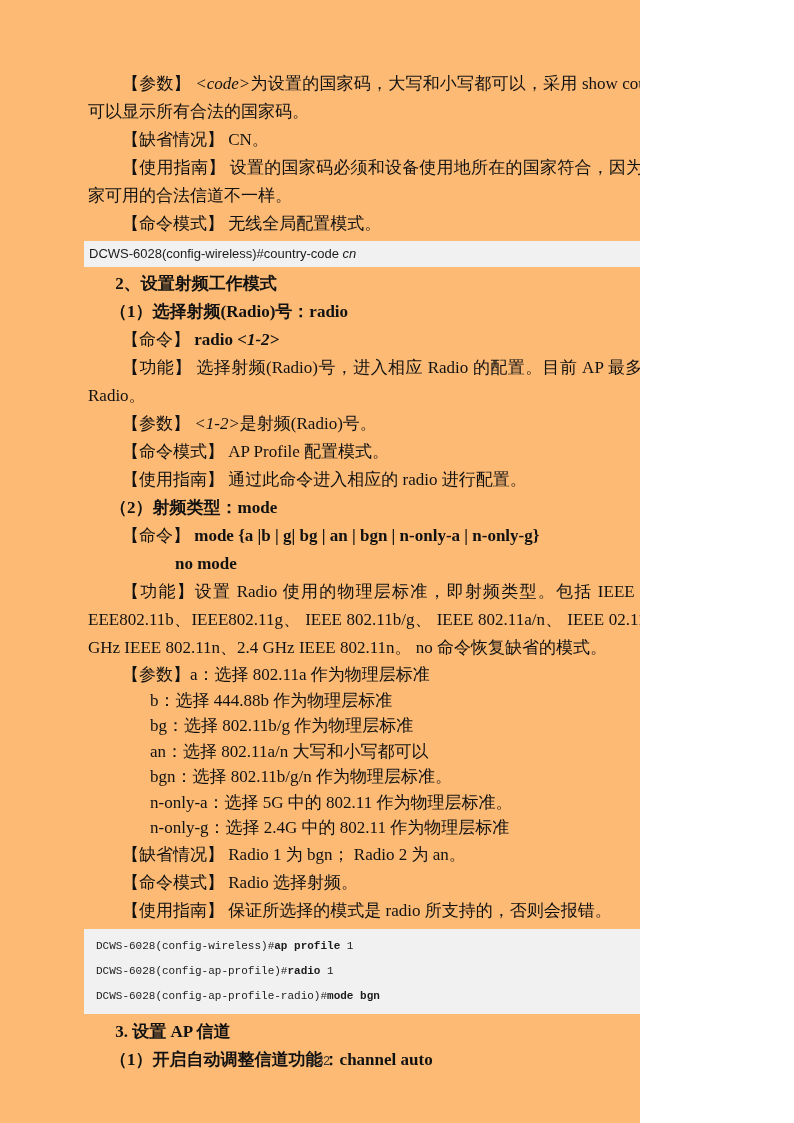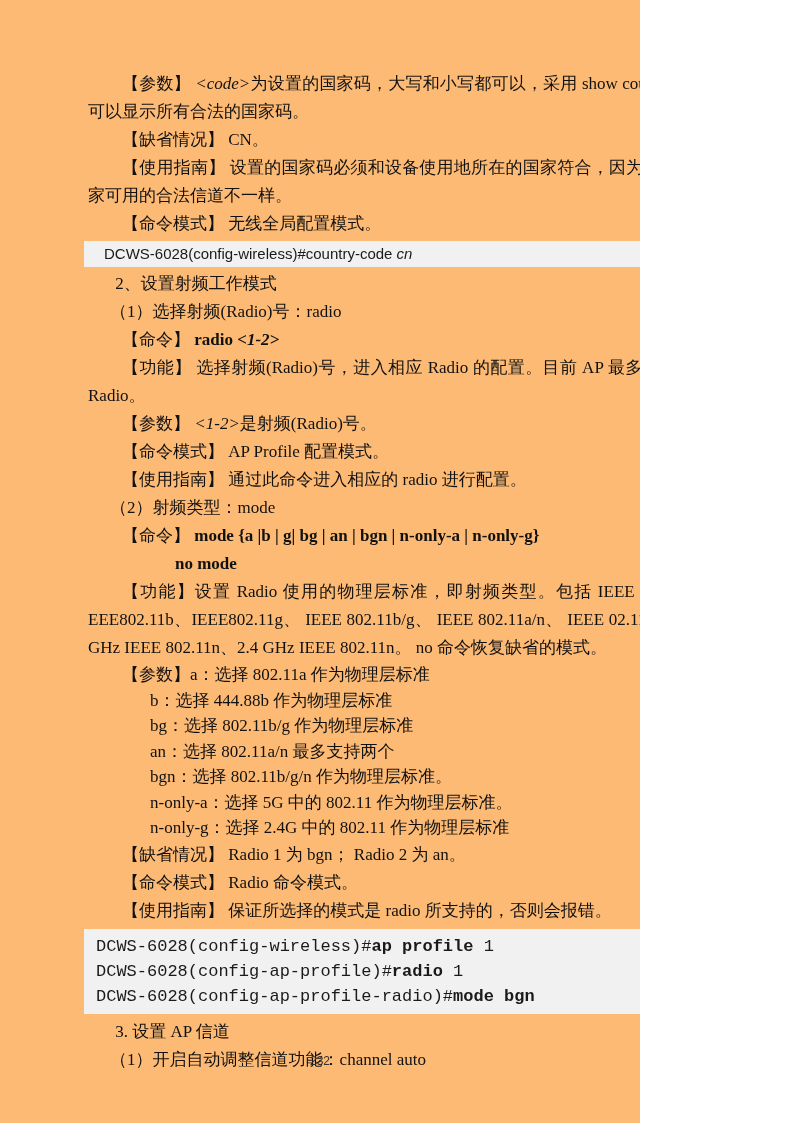--- a/index.html
+++ b/index.html
@@ -20,40 +20,40 @@
     left: 88px;
     width: 624px;
   }
   .para {
     margin: 0;
     text-indent: 2em;
     text-align: justify;
   }
   .heading {
     margin: 0;
-    font-weight: normal;
+    font-weight: bold;
     text-indent: 1.6em;
   }
   .codeblock1 {
     background: #f1f1f1;
     margin: 3px 0 3px -4px;
-    padding: 2px 20px;
+    padding: 2px 5px;
     width: 612px;
     font-family: "Liberation Sans", "DejaVu Sans", sans-serif;
-    font-size: 15px;
+    font-size: 13px;
     line-height: 22px;
     color: #1a1a1a;
   }
   .codeblock2 {
     background: #f1f1f1;
     margin: 4px 0 4px -4px;
     padding: 5px 12px;
     width: 612px;
     font-family: "Liberation Mono", "DejaVu Sans Mono", monospace;
-    font-size: 17px;
+    font-size: 11px;
     line-height: 25px;
     color: #1a1a1a;
   }
   .codeline { margin: 0; }
   .b { font-weight: bold; }
   .i { font-style: italic; }
   .bi { font-weight: bold; font-style: italic; }
   .param-item {
     margin: 0;
     padding-left: 62px;
@@ -112,28 +112,28 @@
 
     <p class="para"><span>【命令】 </span><span class="b">mode {a |b | g| bg | an | bgn | n-only-a | n-only-g}</span></p>
     <p class="nomode">no mode</p>
 
     <p class="para"><span>【功能】</span><span>设置 Radio 使用的物理层标准，即射频类型。包括 IEEE 802.11a、EEE802.11b、IEEE802.11g、 IEEE 802.11b/g、 IEEE 802.11a/n、 IEEE 02.11b/g/n、 5 GHz IEEE 802.11n、2.4 GHz IEEE 802.11n。 no 命令恢复缺省的模式。</span></p>
 
     <p class="para param-first"><span>【参数】</span><span>a：选择 802.11a 作为物理层标准</span></p>
 
     <p class="param-item">b：选择 444.88b 作为物理层标准</p>
     <p class="param-item">bg：选择 802.11b/g 作为物理层标准</p>
-    <p class="param-item">an：选择 802.11a/n 最多支持两个</p>
+    <p class="param-item">an：选择 802.11a/n 大写和小写都可以</p>
     <p class="param-item">bgn：选择 802.11b/g/n 作为物理层标准。</p>
     <p class="param-item">n-only-a：选择 5G 中的 802.11 作为物理层标准。</p>
     <p class="param-item">n-only-g：选择 2.4G 中的 802.11 作为物理层标准</p>
 
     <p class="para"><span>【缺省情况】 </span><span>Radio 1 为 bgn； Radio 2 为 an。</span></p>
 
-    <p class="para"><span>【命令模式】 </span><span>Radio 命令模式。</span></p>
+    <p class="para"><span>【命令模式】 </span><span>Radio 选择射频。</span></p>
 
     <p class="para"><span>【使用指南】 </span><span>保证所选择的模式是 radio 所支持的，否则会报错。</span></p>
 
     <div class="codeblock2">
       <p class="codeline"><span>DCWS-6028(config-wireless)#</span><span class="b">ap profile</span><span> 1</span></p>
       <p class="codeline"><span>DCWS-6028(config-ap-profile)#</span><span class="b">radio</span><span> 1</span></p>
       <p class="codeline"><span>DCWS-6028(config-ap-profile-radio)#</span><span class="b">mode bgn</span><span></span></p>
     </div>
 
     <p class="heading">3. 设置 AP 信道</p>

